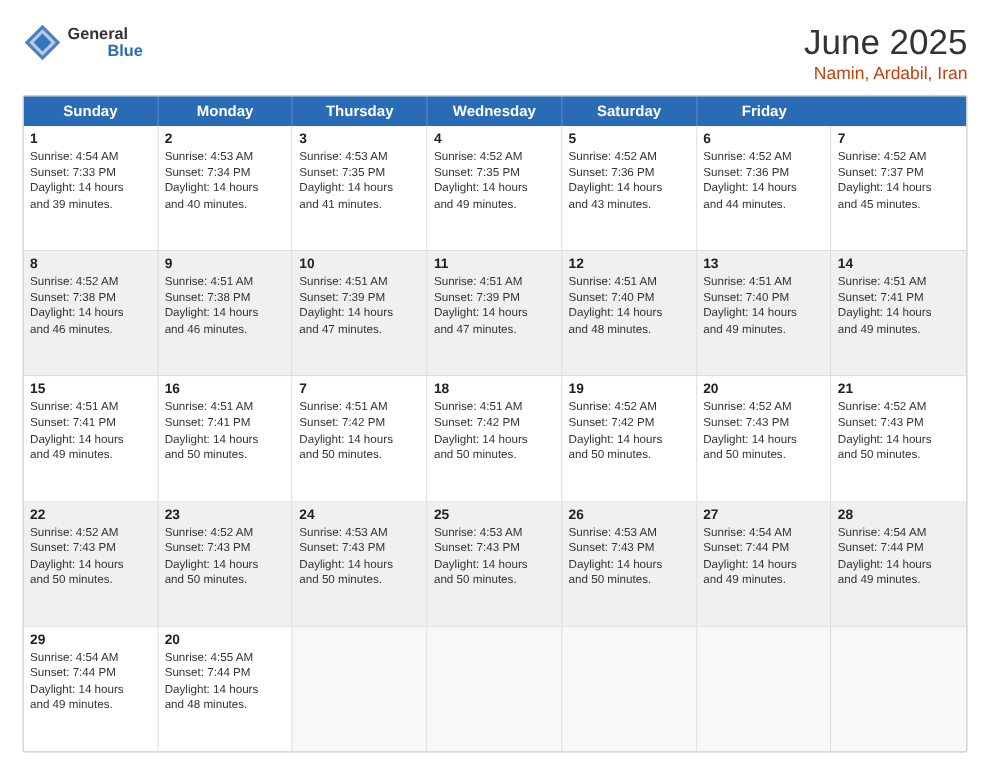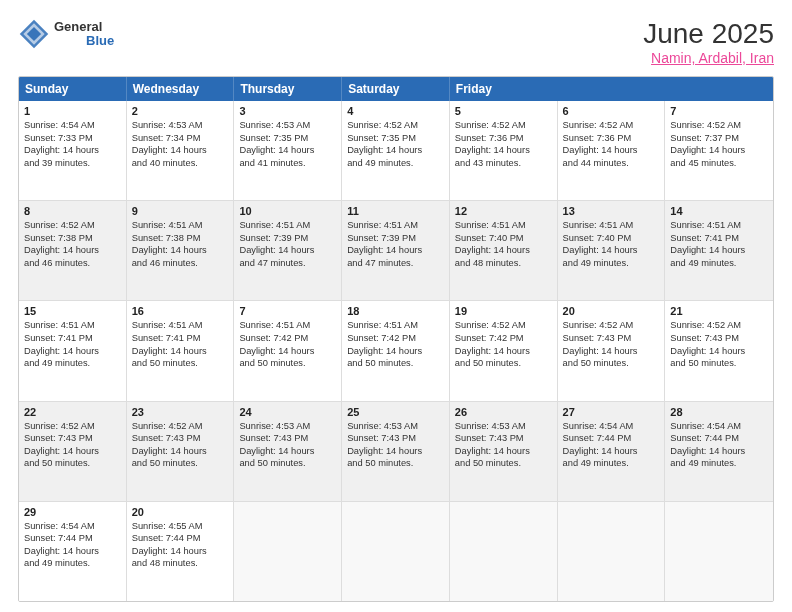--- a/index.html
+++ b/index.html
@@ -46,43 +46,42 @@
       text-align: right;
       margin-left: 15px;
     }
     .title-block h1 {
       font-size: 28px;
       color: #333;
       font-weight: normal;
     }
     .title-block h2 {
       font-size: 14px;
-      color: #ec4899;
+      color: #c2410c;
       font-weight: normal;
-      text-decoration: underline;
     }
     .calendar {
       flex: 1;
       border: 1px solid #ccc;
       border-radius: 2px;
       overflow: hidden;
       display: flex;
       flex-direction: column;
     }
     .cal-header {
       display: grid;
       grid-template-columns: repeat(7, 1fr);
       background: #2a6bb5;
     }
     .cal-header-cell {
       color: #fff;
       font-size: 12px;
       font-weight: bold;
       padding: 5px 6px;
-      text-align: left;
+      text-align: center;
       border-right: 1px solid rgba(255,255,255,0.2);
     }
     .cal-header-cell:last-child { border-right: none; }
     .cal-body {
       flex: 1;
       display: flex;
       flex-direction: column;
     }
     .cal-row {
       display: grid;
@@ -132,22 +131,23 @@
     </div>
     <div class="title-block">
       <h1>June 2025</h1>
       <h2>Namin, Ardabil, Iran</h2>
     </div>
   </div>
 
   <div class="calendar">
     <div class="cal-header" id="cal-header">
         <div class="cal-header-cell">Sunday</div>
+        <div class="cal-header-cell">Monday</div>
+        <div class="cal-header-cell">Thursday</div>
         <div class="cal-header-cell">Wednesday</div>
-        <div class="cal-header-cell">Thursday</div>
         <div class="cal-header-cell">Saturday</div>
         <div class="cal-header-cell">Friday</div>
       </div>
     <div class="cal-body" id="cal-body">
         <div class="cal-row">
           <div class="cal-cell">
             <div class="day-num">1</div>
             <div class="cell-line">Sunrise: 4:54 AM</div>
             <div class="cell-line">Sunset: 7:33 PM</div>
             <div class="cell-line">Daylight: 14 hours</div>

